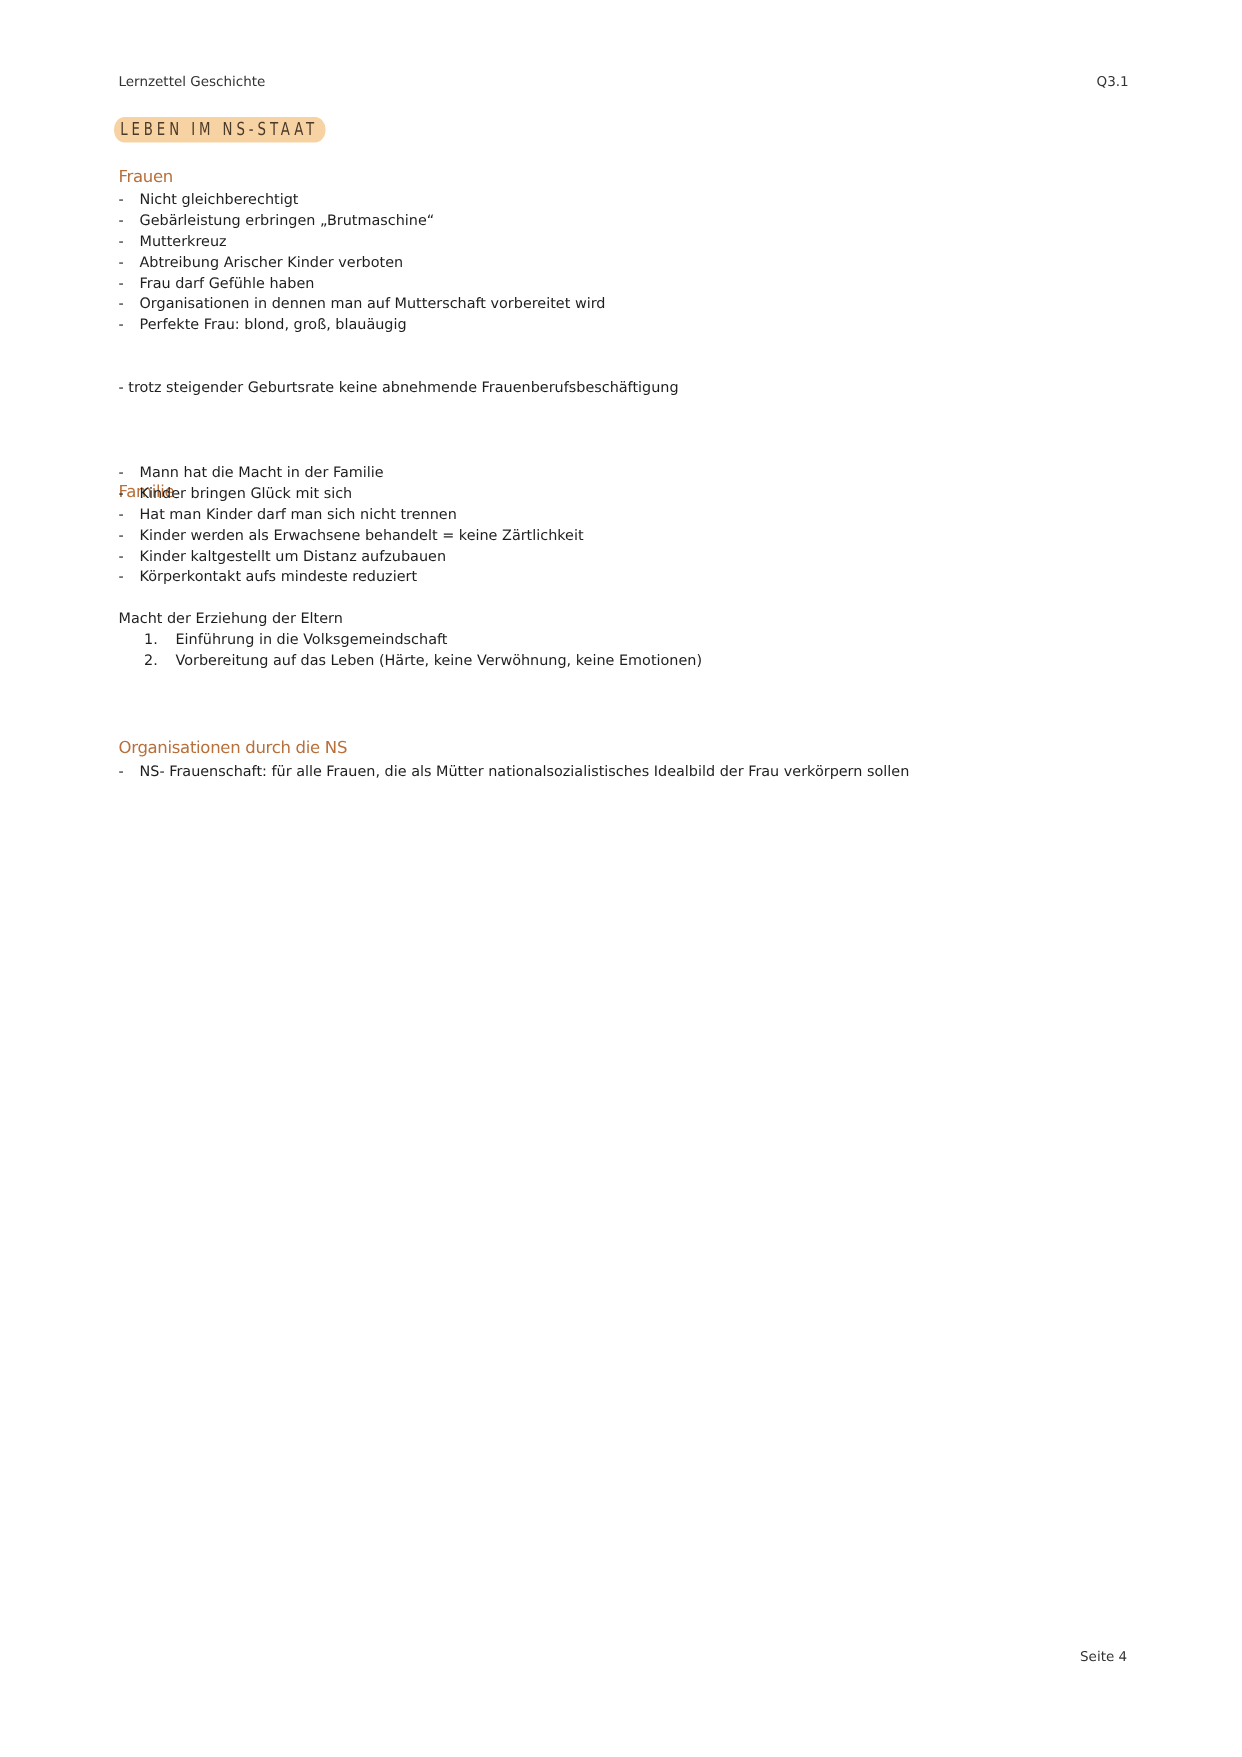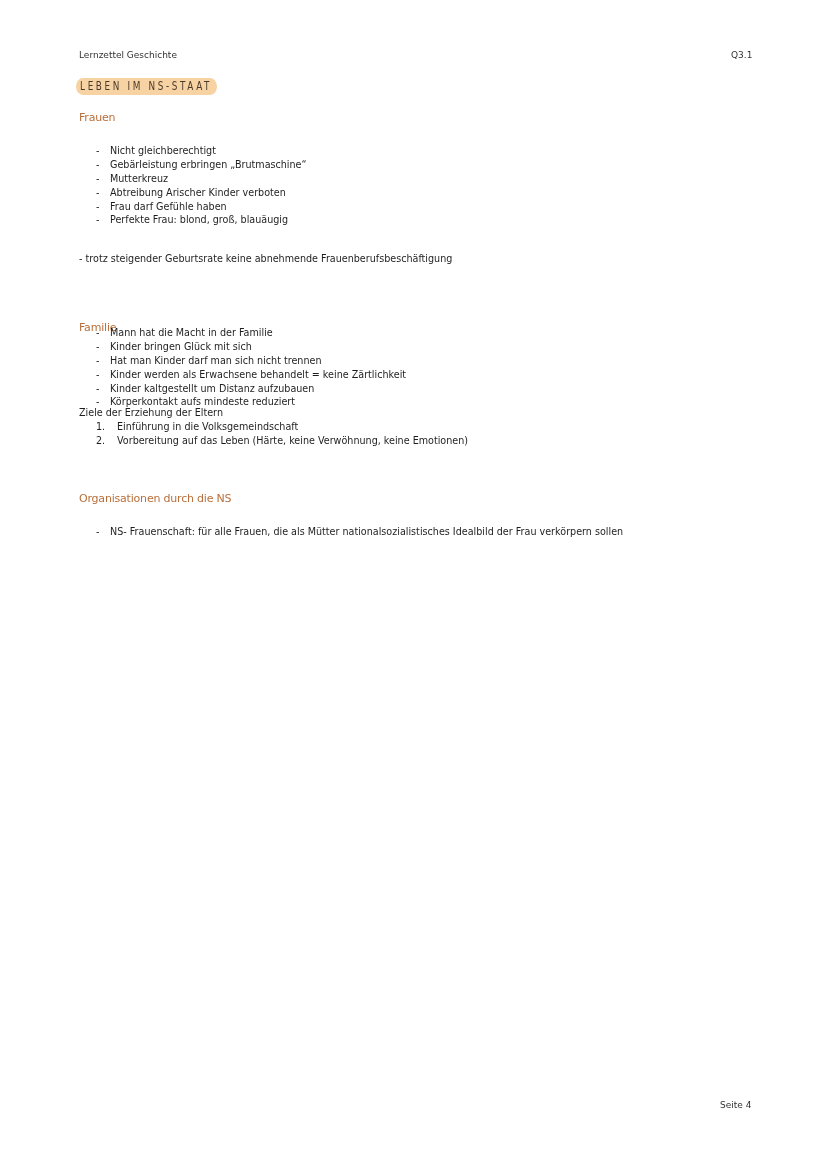--- a/index.html
+++ b/index.html
@@ -49,21 +49,21 @@
       position: absolute;
       left: 79px;
       font-size: 11px;
       color: #b86f3a;
       font-weight: normal;
       letter-spacing: -0.2px;
     }
     ul.dash-list {
       position: absolute;
       left: 79px;
-      margin: 17px;
+      margin: 0;
       padding: 0;
       list-style: none;
     }
     ul.dash-list li {
       font-size: 9.6px;
       line-height: 13.9px;
       height: 13.9px;
       white-space: nowrap;
     }
     ul.dash-list li .dash {
@@ -109,35 +109,36 @@
 
 <div class="title">LEBEN IM NS-STAAT</div>
 
 <div class="section-heading" style="top:111px;">Frauen</div>
 <ul class="dash-list" style="top:127px;">
   <li><span class="dash">-</span><span>Nicht gleichberechtigt</span></li>
   <li><span class="dash">-</span><span>Gebärleistung erbringen „Brutmaschine“</span></li>
   <li><span class="dash">-</span><span>Mutterkreuz</span></li>
   <li><span class="dash">-</span><span>Abtreibung Arischer Kinder verboten</span></li>
   <li><span class="dash">-</span><span>Frau darf Gefühle haben</span></li>
+  <li><span class="dash">-</span><span>Organisationen in dennen man auf Mutterschaft vorbereitet wird</span></li>
   <li><span class="dash">-</span><span>Perfekte Frau: blond, groß, blauäugig</span></li>
 </ul>
 <div class="plain-line" style="top:253px;">- trotz steigender Geburtsrate keine abnehmende Frauenberufsbeschäftigung</div>
 
 <div class="section-heading" style="top:293px;margin-top:28px;">Familie</div>
 <ul class="dash-list" style="top:309px;">
   <li><span class="dash">-</span><span>Mann hat die Macht in der Familie</span></li>
   <li><span class="dash">-</span><span>Kinder bringen Glück mit sich</span></li>
   <li><span class="dash">-</span><span>Hat man Kinder darf man sich nicht trennen</span></li>
   <li><span class="dash">-</span><span>Kinder werden als Erwachsene behandelt = keine Zärtlichkeit</span></li>
   <li><span class="dash">-</span><span>Kinder kaltgestellt um Distanz aufzubauen</span></li>
   <li><span class="dash">-</span><span>Körperkontakt aufs mindeste reduziert</span></li>
 </ul>
 
-<div class="plain-line" style="top:407px;">Ziele der Erziehung der Eltern</div>
+<div class="plain-line" style="top:407px;">Macht der Erziehung der Eltern</div>
 <ol class="num-list" style="top:420px;">
   <li><span class="num">1.</span><span>Einführung in die Volksgemeindschaft</span></li>
   <li><span class="num">2.</span><span>Vorbereitung auf das Leben (Härte, keine Verwöhnung, keine Emotionen)</span></li>
 </ol>
 
 <div class="section-heading" style="top:492px;">Organisationen durch die NS</div>
 <ul class="dash-list" style="top:508px;">
   <li><span class="dash">-</span><span>NS- Frauenschaft: für alle Frauen, die als Mütter nationalsozialistisches Idealbild der Frau verkörpern sollen</span></li>
 </ul>
 

